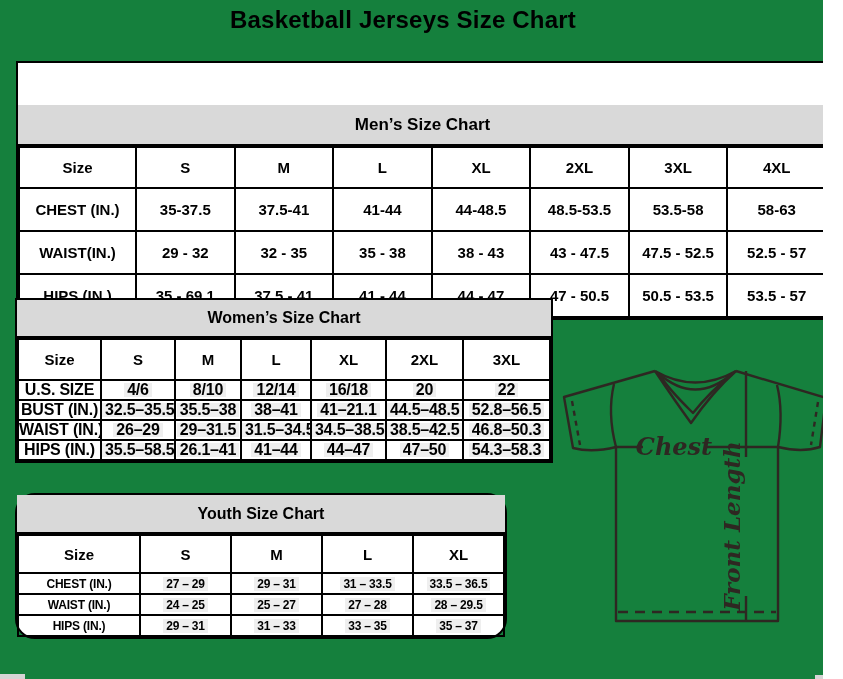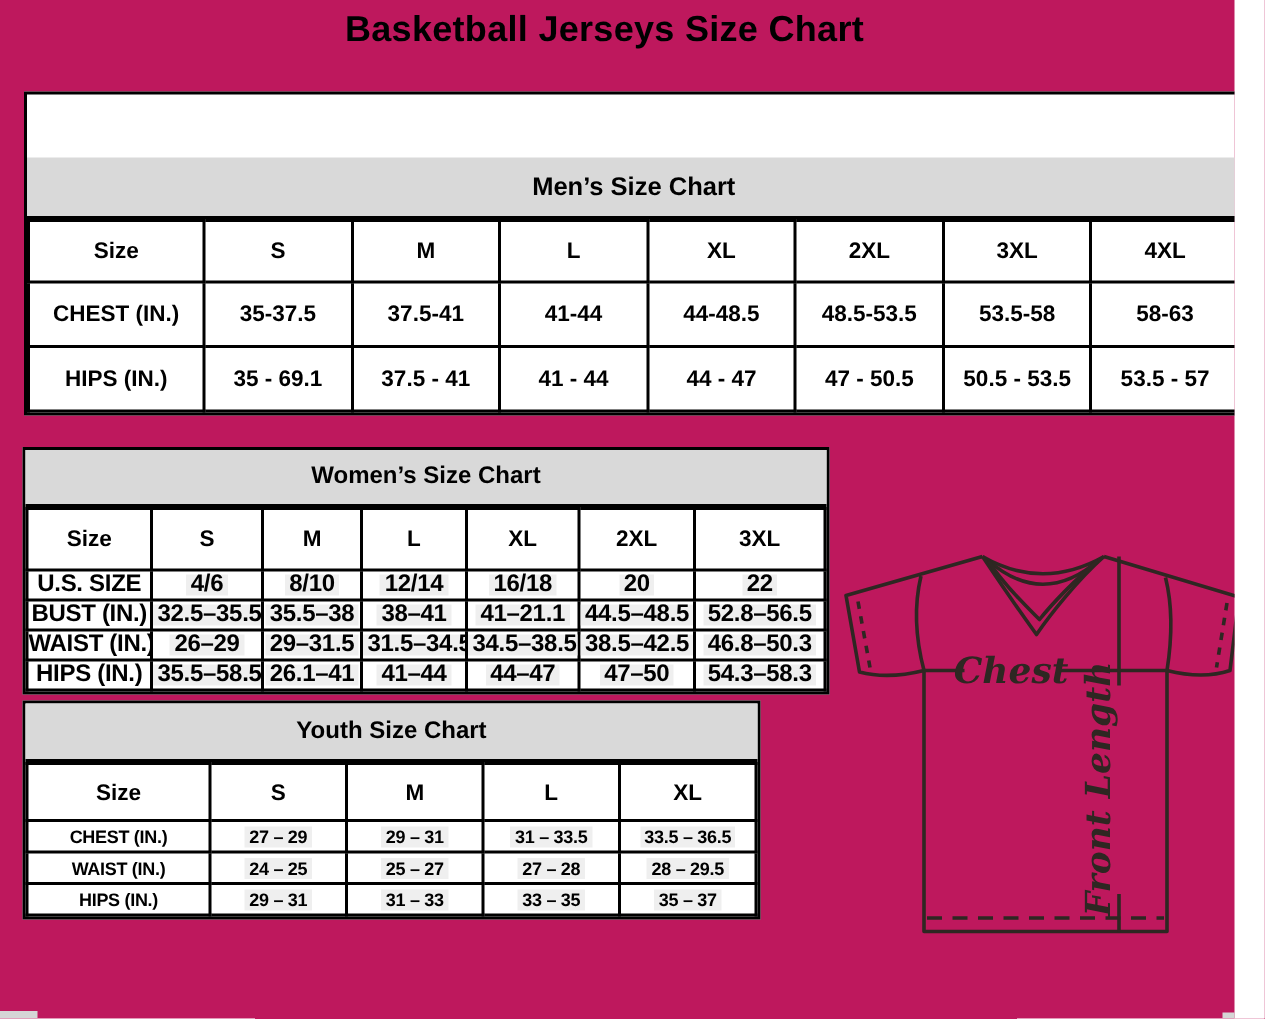--- a/index.html
+++ b/index.html
@@ -1,16 +1,16 @@
 <!DOCTYPE html>
 <html><head>
 <meta charset="utf-8">
 <style>
   html,body{margin:0;padding:0;background:#fff;}
-  .page{position:relative;width:823px;height:679px;background:#be185d;
+  .page{position:relative;width:823px;height:679px;background:#15803d;
         font-family:"Liberation Sans",sans-serif;color:#000;overflow:hidden;}
 
   .title-wrap{position:absolute;left:0;top:6px;width:806px;text-align:center;}
   .title-wrap h1{margin:0;font-size:24px;font-weight:bold;letter-spacing:0.2px;}
 
   .chart{position:absolute;border:2px solid #000;background:#fff;}
   .chart-title{background:#d9d9d9;border-bottom:2px solid #000;text-align:center;
                font-weight:bold;}
   .chart table{border-collapse:collapse;width:100%;table-layout:fixed;}
   .chart th,.chart td{border:2px solid #000;text-align:center;vertical-align:middle;
@@ -22,21 +22,21 @@
   .mens th{height:39px;font-size:15px;}
   .mens td{height:41px;font-size:15px;}
 
   
   .womens{left:15px;top:298px;width:534px;}
   .womens .chart-title{height:36px;line-height:36px;font-size:16px;}
   .womens th{height:39px;font-size:15px;}
   .womens td{height:18px;font-size:16px;letter-spacing:-0.2px;}
 
   
-  .youth{left:15px;top:467px;width:488px;}
+  .youth{left:15px;top:493px;width:488px;border-radius:20px;}
   .youth .chart-title{height:37px;line-height:37px;font-size:16px;}
   .youth th{height:36px;font-size:15px;}
   .youth td{height:19px;font-size:12px;letter-spacing:-0.2px;}
 
   .hl{background:#efefef;padding:0 3px;display:inline-block;line-height:14px;}
 
   
   .jersey{position:absolute;left:552px;top:360px;}
   .jersey path,.jersey line{fill:none;stroke:#2e2722;stroke-width:2.4;
                             stroke-linejoin:round;stroke-linecap:butt;}
@@ -85,20 +85,30 @@
         <td>CHEST (IN.)</td>
         <td>35-37.5</td>
         <td>37.5-41</td>
         <td>41-44</td>
         <td>44-48.5</td>
         <td>48.5-53.5</td>
         <td>53.5-58</td>
         <td>58-63</td>
       </tr>
       <tr>
+        <td>WAIST(IN.)</td>
+        <td>29 - 32</td>
+        <td>32 - 35</td>
+        <td>35 - 38</td>
+        <td>38 - 43</td>
+        <td>43 - 47.5</td>
+        <td>47.5 - 52.5</td>
+        <td>52.5 - 57</td>
+      </tr>
+      <tr>
         <td>HIPS (IN.)</td>
         <td>35 - 69.1</td>
         <td>37.5 - 41</td>
         <td>41 - 44</td>
         <td>44 - 47</td>
         <td>47 - 50.5</td>
         <td>50.5 - 53.5</td>
         <td>53.5 - 57</td>
       </tr>
     </tbody>

